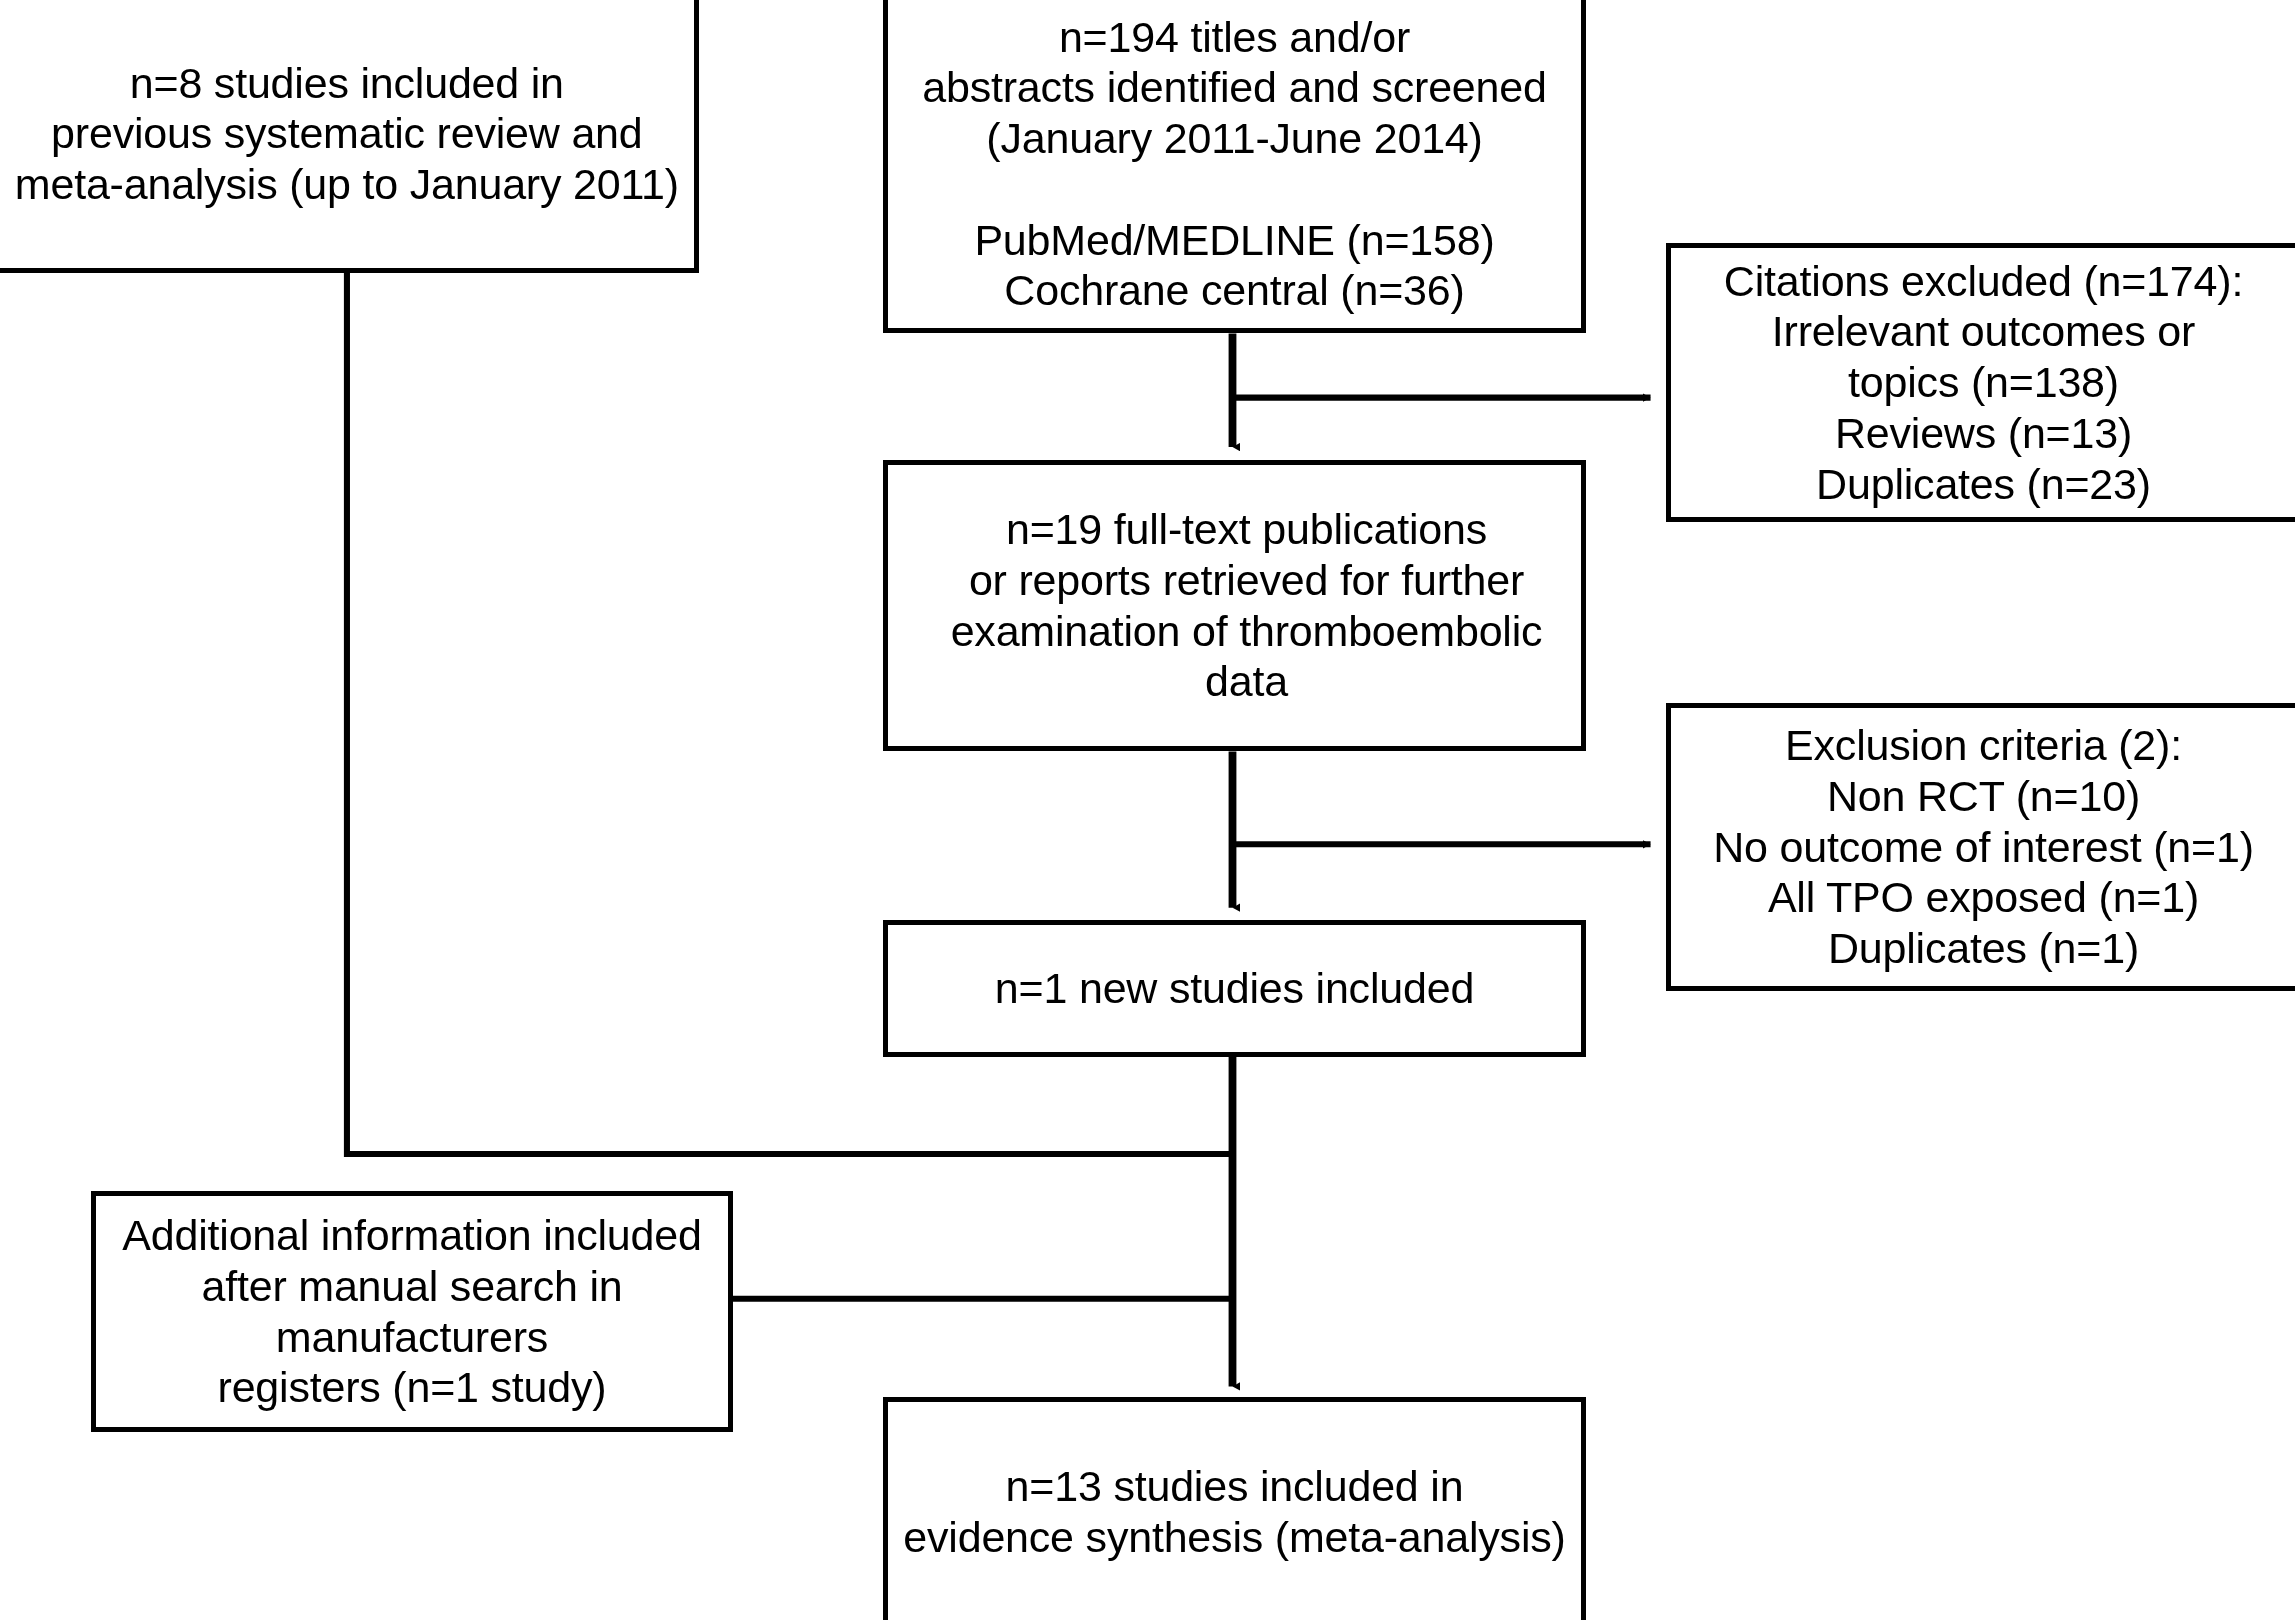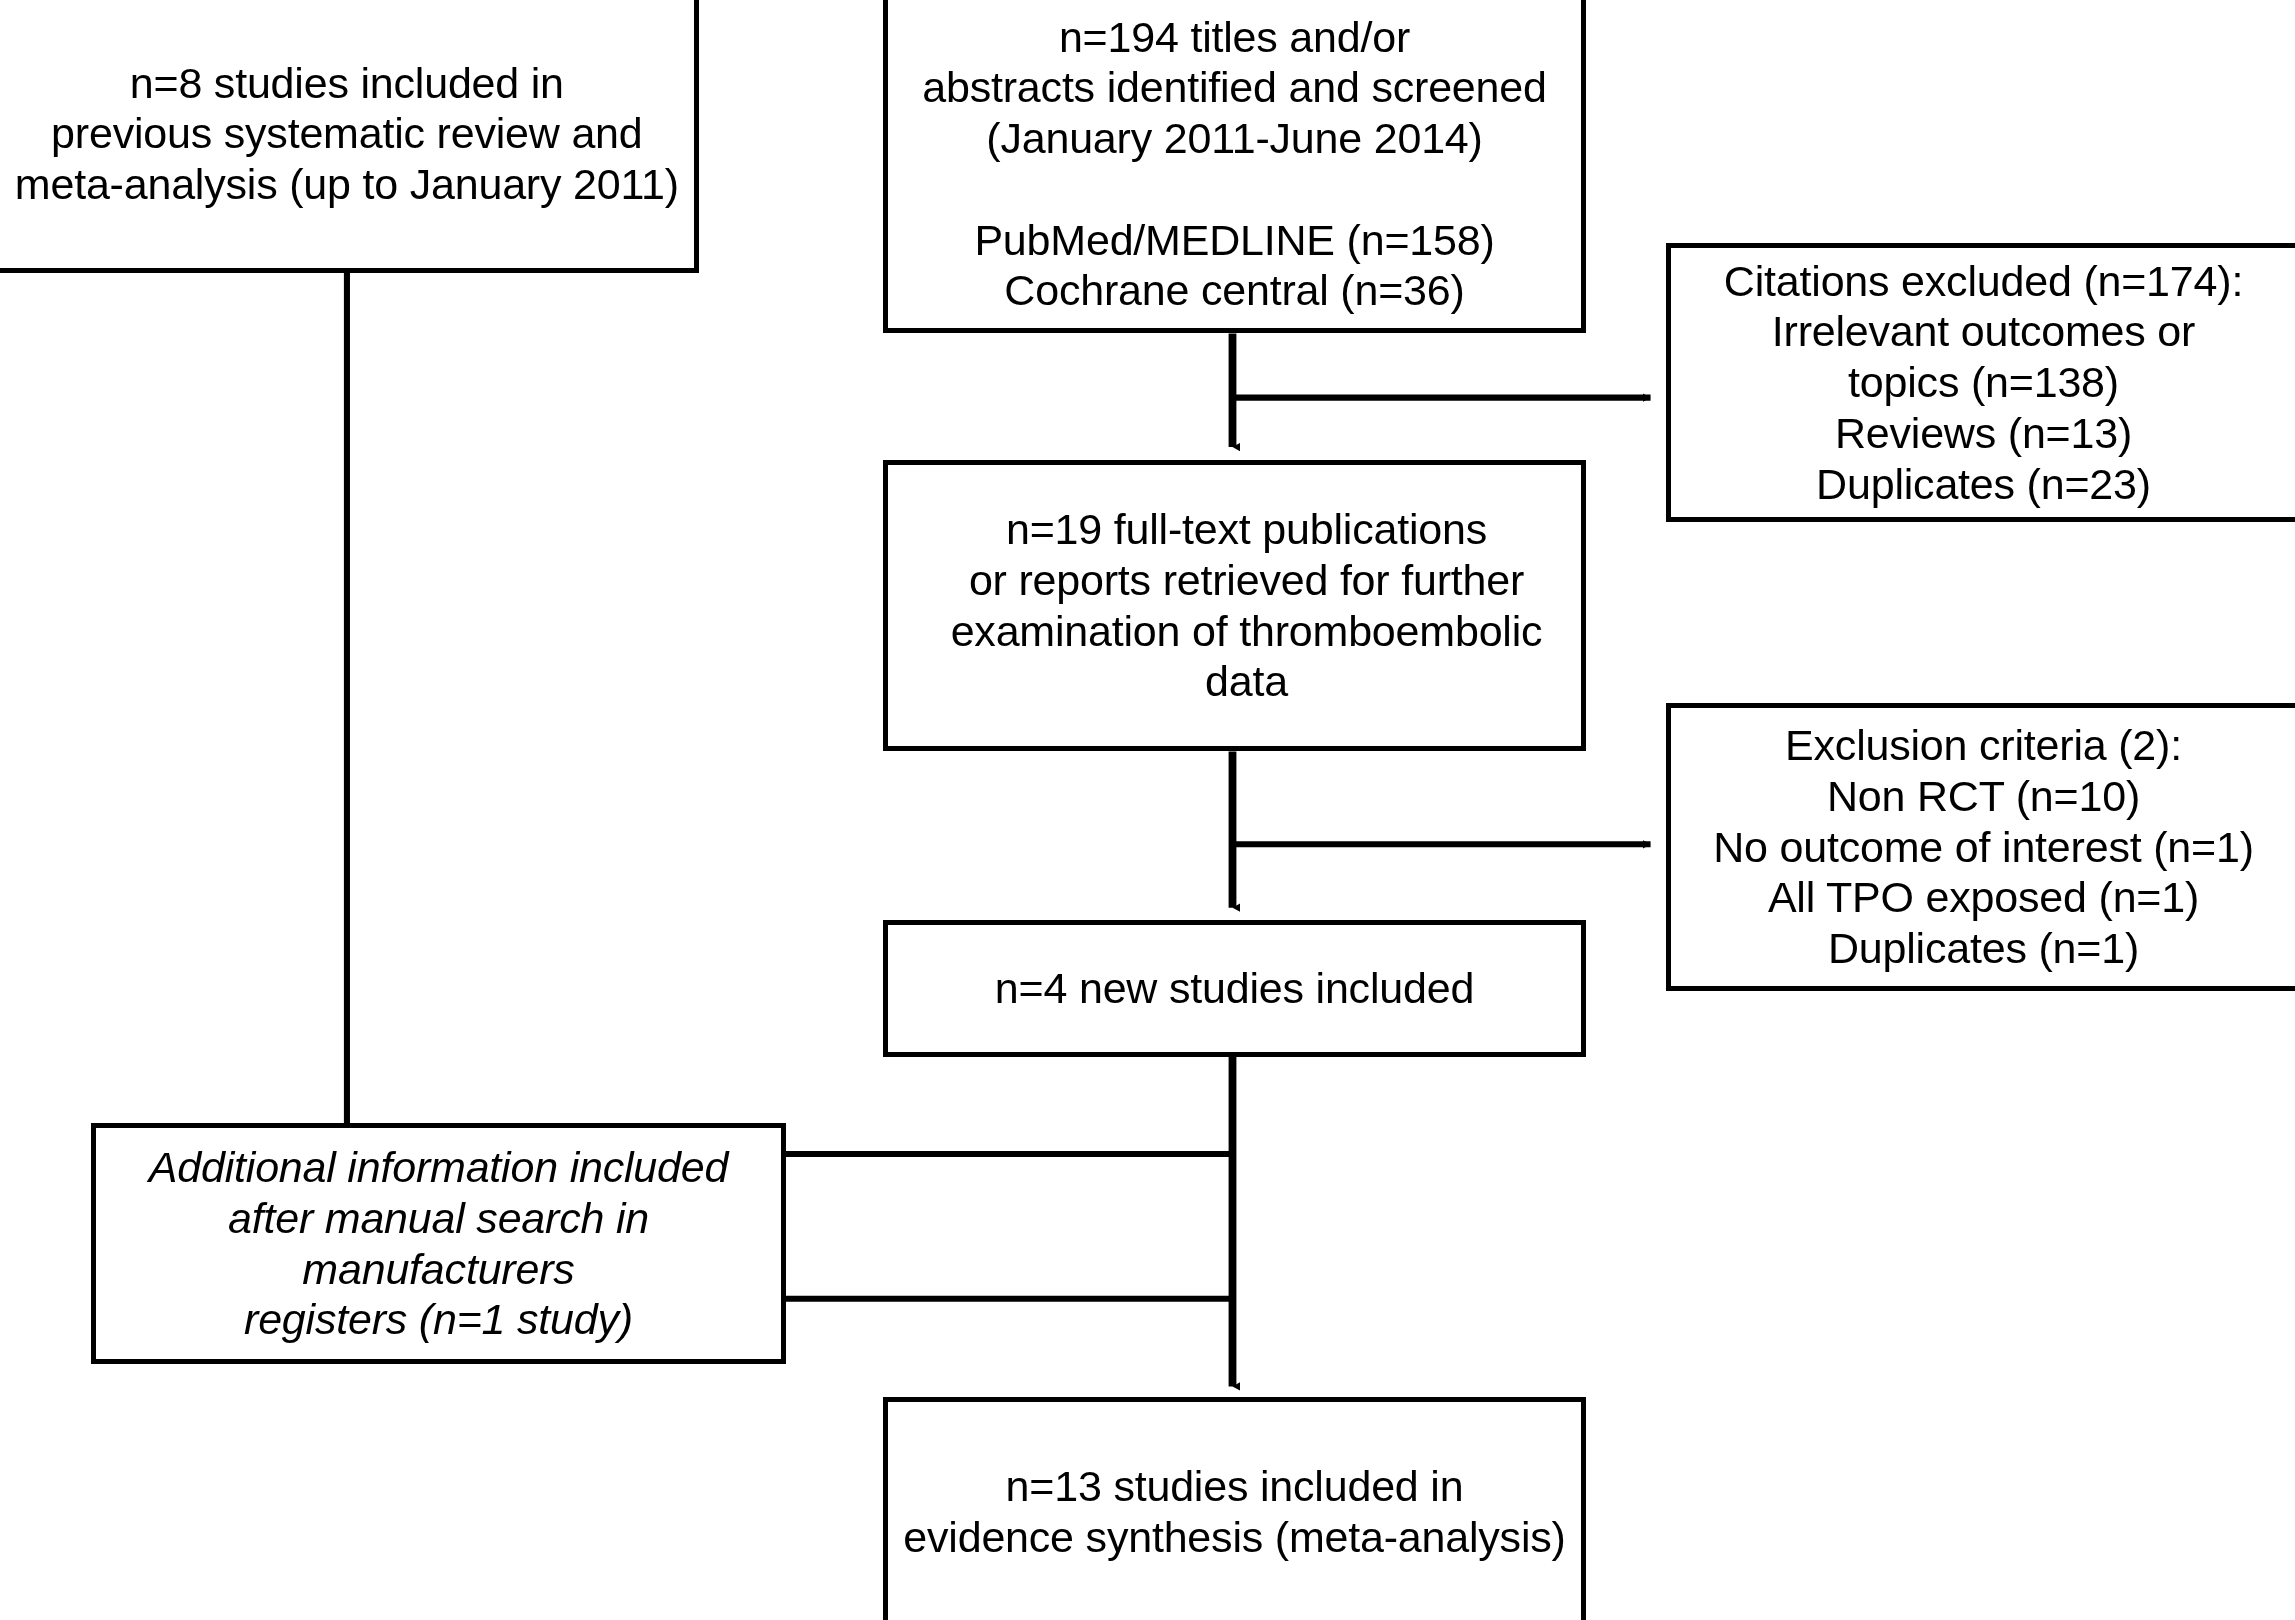--- a/index.html
+++ b/index.html
@@ -43,21 +43,21 @@
     padding: 0 12px;
   }
 
   
   #node-previous-review { left: -5.2px;   top: -5.2px;   width: 704px;  height: 278px; }
   #node-identified      { left: 883px; top: -5.2px;   width: 703px;  height: 338px; }
   #node-citations-excluded { left: 1666px; top: 243px; width: 635px; height: 279px; }
   #node-fulltext        { left: 883px; top: 460px;  width: 703px;  height: 291px; padding-left: 24px; }
   #node-exclusion-criteria { left: 1666px; top: 703px; width: 635px; height: 288px; }
   #node-new-studies     { left: 883px; top: 920px; width: 703px;  height: 137px; }
-  #node-additional-info { left: 91px;  top: 1123px; width: 695px;  height: 241px; font-style: italic; }
+  #node-additional-info { left: 91px;  top: 1191px; width: 642px;  height: 241px; }
   #node-evidence-synthesis { left: 883px; top: 1397px; width: 703px; height: 229px; }
 </style>
 </head>
 <body>
 
 <div id="canvas">
 
   <svg class="flow-svg" viewBox="0 0 2646 1868">
     <defs>
       <marker id="arrow-down" markerWidth="10" markerHeight="10" refX="5" refY="9" orient="auto" markerUnits="userSpaceOnUse">
@@ -129,21 +129,21 @@
 
   <div class="node" id="node-exclusion-criteria">
     <div class="node-text">Exclusion criteria (2):
 Non RCT (n=10)
 No outcome of interest (n=1)
 All TPO exposed (n=1)
 Duplicates (n=1)</div>
   </div>
 
   <div class="node" id="node-new-studies">
-    <div class="node-text">n=4 new studies included</div>
+    <div class="node-text">n=1 new studies included</div>
   </div>
 
   <div class="node" id="node-additional-info">
     <div class="node-text">Additional information included
 after manual search in
 manufacturers
 registers (n=1 study)</div>
   </div>
 
   <div class="node" id="node-evidence-synthesis">

